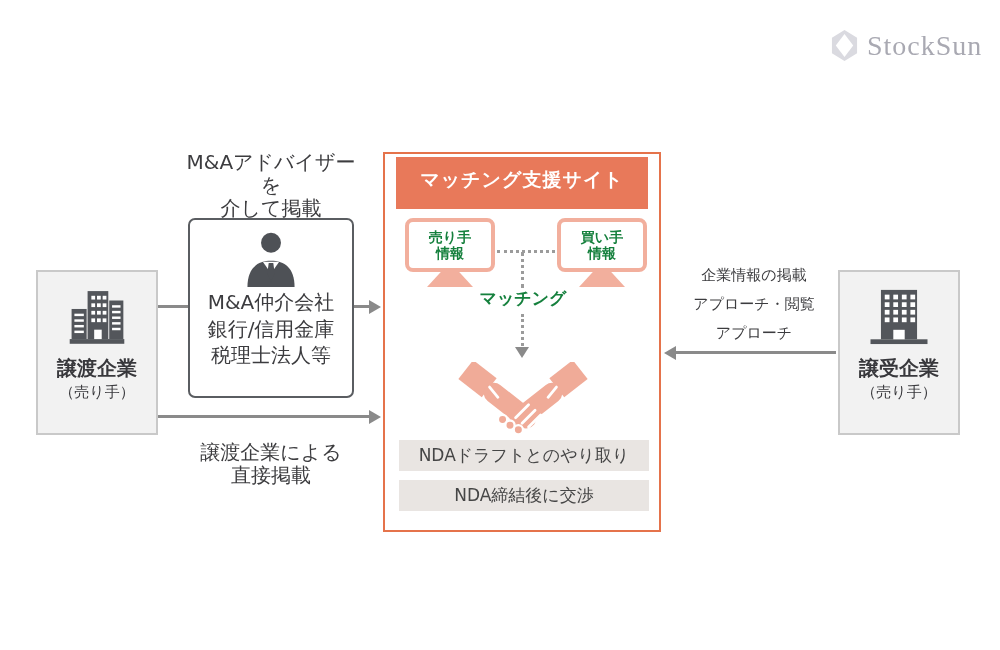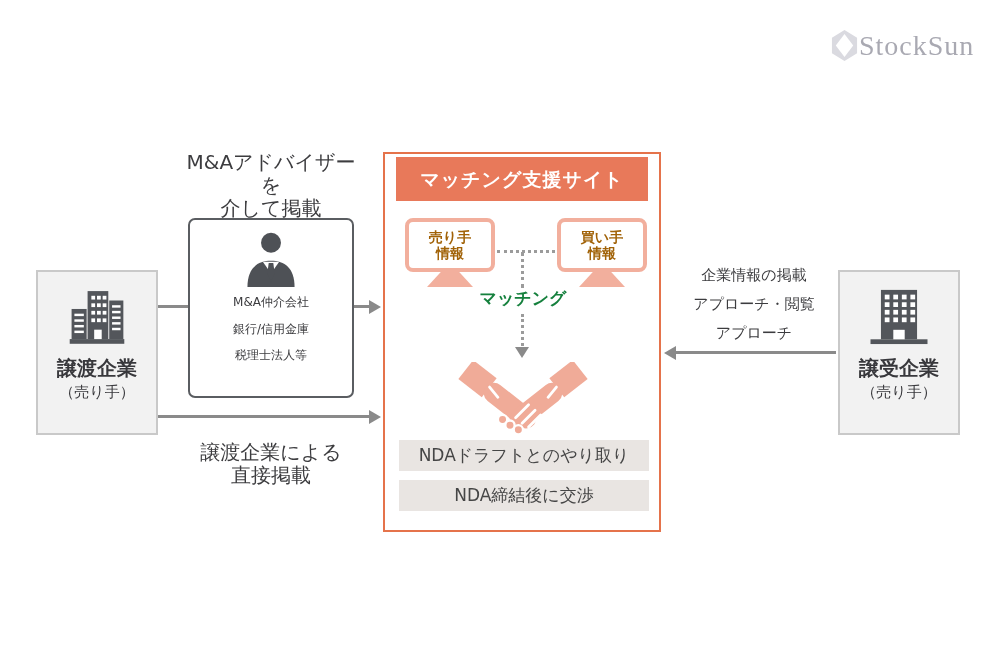--- a/index.html
+++ b/index.html
@@ -1,20 +1,20 @@
 <!DOCTYPE html>
 <html lang="ja"><head>
 <meta charset="utf-8">
 <style>
   html,body{margin:0;padding:0;background:#ffffff;}
   body{font-family:"DejaVu Sans","Liberation Sans",sans-serif;color:#3b3b3e;}
   .canvas{position:relative;width:1000px;height:650px;background:#ffffff;overflow:hidden;}
 
   
-  .logo{position:absolute;left:830px;top:29px;display:flex;align-items:center;}
+  .logo{position:absolute;left:830px;top:29px;display:flex;align-items:center;gap:8px;}
   .logo-text{font-family:"Liberation Serif","DejaVu Serif",serif;font-size:28px;color:#a9a9b2;letter-spacing:1px;}
 
   
   .caption{position:absolute;text-align:center;font-size:20px;line-height:23px;font-weight:500;color:#3c3c3f;}
   .caption-top{left:183px;top:151px;width:176px;}
   .caption-bottom{left:183px;top:441px;width:176px;}
   .caption-right{left:671px;top:261px;width:166px;font-size:15px;line-height:29px;}
 
   
   .company-box{position:absolute;width:122px;height:165px;background:#f2f2f2;border:2px solid #c9c9c9;
@@ -22,31 +22,31 @@
   .company-left{left:36px;top:270px;}
   .company-right{left:838px;top:270px;}
   .company-icon{margin-top:16px;}
   .company-title{font-size:20px;font-weight:600;margin-top:10px;color:#38383c;}
   .company-sub{font-size:15px;margin-top:1px;color:#38383c;}
 
   
   .advisor-box{position:absolute;left:188px;top:218px;width:166px;height:180px;background:#ffffff;
     border:2px solid #5a5d61;border-radius:7px;box-sizing:border-box;
     display:flex;flex-direction:column;align-items:center;padding-top:9px;}
-  .advisor-line{font-size:12px;line-height:26.5px;color:#3c3c3f;}
+  .advisor-line{font-size:20px;line-height:26.5px;color:#3c3c3f;}
 
   
   .site-box{position:absolute;left:383px;top:152px;width:278px;height:380px;border:2px solid #e5734b;
     box-sizing:border-box;background:#ffffff;}
-  .site-header{position:absolute;left:11px;top:3px;width:252px;height:44px;background:#e8795a;
+  .site-header{position:absolute;left:11px;top:3px;width:252px;height:52px;background:#e8795a;
     color:#ffffff;font-size:19px;font-weight:700;letter-spacing:1px;text-align:center;line-height:45px;}
 
   .monitor-screen{position:absolute;width:90px;height:54px;border:4px solid #f2af9d;border-radius:8px;
     box-sizing:border-box;background:#ffffff;display:flex;flex-direction:column;align-items:center;justify-content:center;}
-  .monitor-screen span{font-size:14px;font-weight:700;color:#a16207;line-height:16px;}
+  .monitor-screen span{font-size:14px;font-weight:700;color:#15803d;line-height:16px;}
   .monitor-left{left:20px;top:64px;}
   .monitor-right{left:172px;top:64px;}
   .monitor-stand{position:absolute;width:46px;height:15px;background:#f2af9d;
     clip-path:polygon(30% 0,70% 0,100% 100%,0 100%);top:118px;}
   .stand-left{left:42px;}
   .stand-right{left:194px;}
 
   .dot-h{position:absolute;left:112px;top:96px;width:58px;height:0;border-top:3px dotted #9b9b9b;}
   .dot-v1{position:absolute;left:136px;top:98px;width:0;height:36px;border-left:3px dotted #9b9b9b;}
   .dot-v2{position:absolute;left:136px;top:160px;width:0;height:32px;border-left:3px dotted #9b9b9b;}

